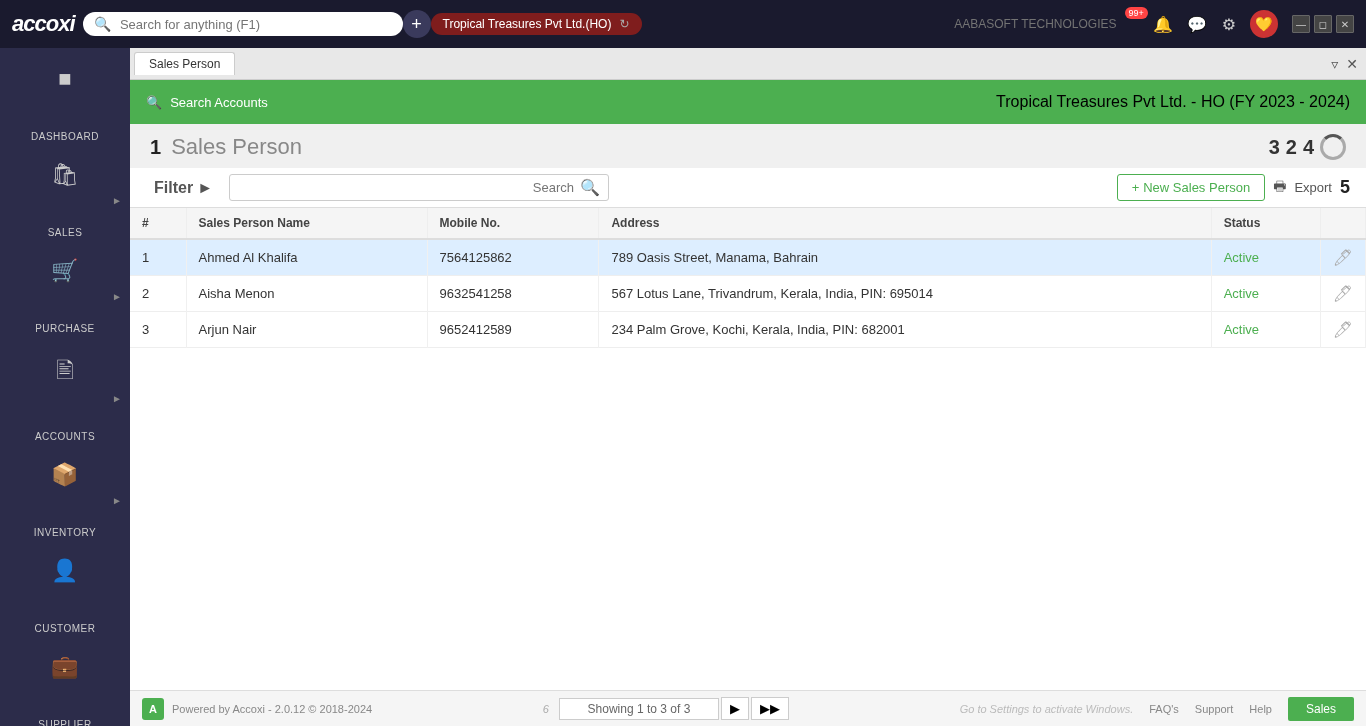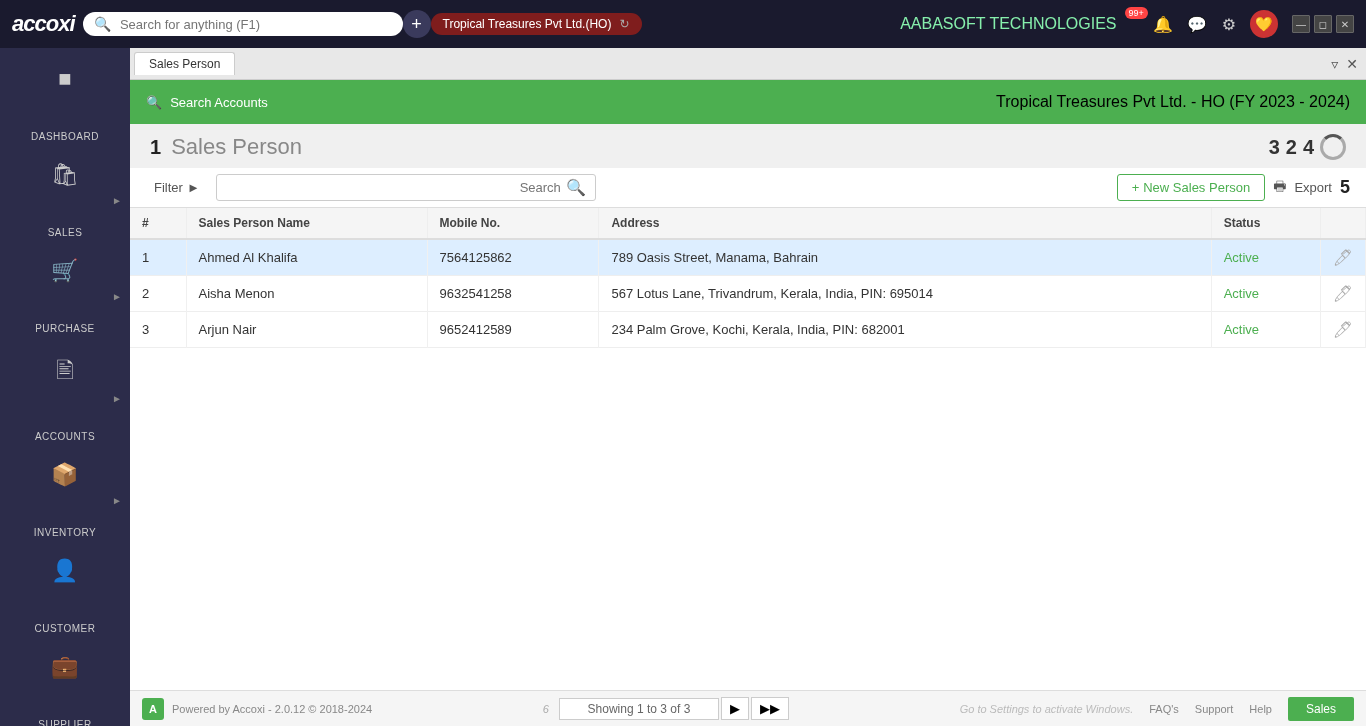--- a/index.html
+++ b/index.html
@@ -179,25 +179,26 @@
     .toolbar {
       background: white;
       display: flex;
       align-items: center;
       padding: 6px 16px;
       gap: 8px;
       border-bottom: 1px solid #ddd;
     }
     .filter-btn {
       display: flex; align-items: flex-start; gap: 4px;
-      font-size: 13px;
+      font-size: 16px;
       color: #555;
       cursor: pointer;
       background: none; border: none;
       padding: 4px 8px;
+      font-weight: bold;
     }
     .toolbar-search {
       display: flex; align-items: center;
       border: 1px solid #ccc;
       border-radius: 3px;
       padding: 3px 8px;
       gap: 6px;
       flex: 1;
       max-width: 380px;
     }
@@ -379,21 +380,21 @@
   </div>
 
   <button class="plus-btn">+</button>
 
   <div class="company-pill">
     <span>Tropical Treasures Pvt Ltd.(HO)</span>
     <span class="refresh">↻</span>
   </div>
 
   <div class="topbar-right">
-    <span style="font-size:16px;color:#86efac;">AABASOFT TECHNOLOGIES</span>
+    <span style="font-size:12px;color:#737373;">AABASOFT TECHNOLOGIES</span>
     <span style="display:flex;align-items:flex-start;gap:0;">
       <span class="notification-count">99+</span>
       <span class="topbar-icon">🔔</span>
     </span>
     <span class="topbar-icon">💬</span>
     <span class="topbar-icon">⚙</span>
     <div class="avatar">💛</div>
     <div class="win-controls">
       <span class="win-ctrl">—</span>
       <span class="win-ctrl">◻</span>

